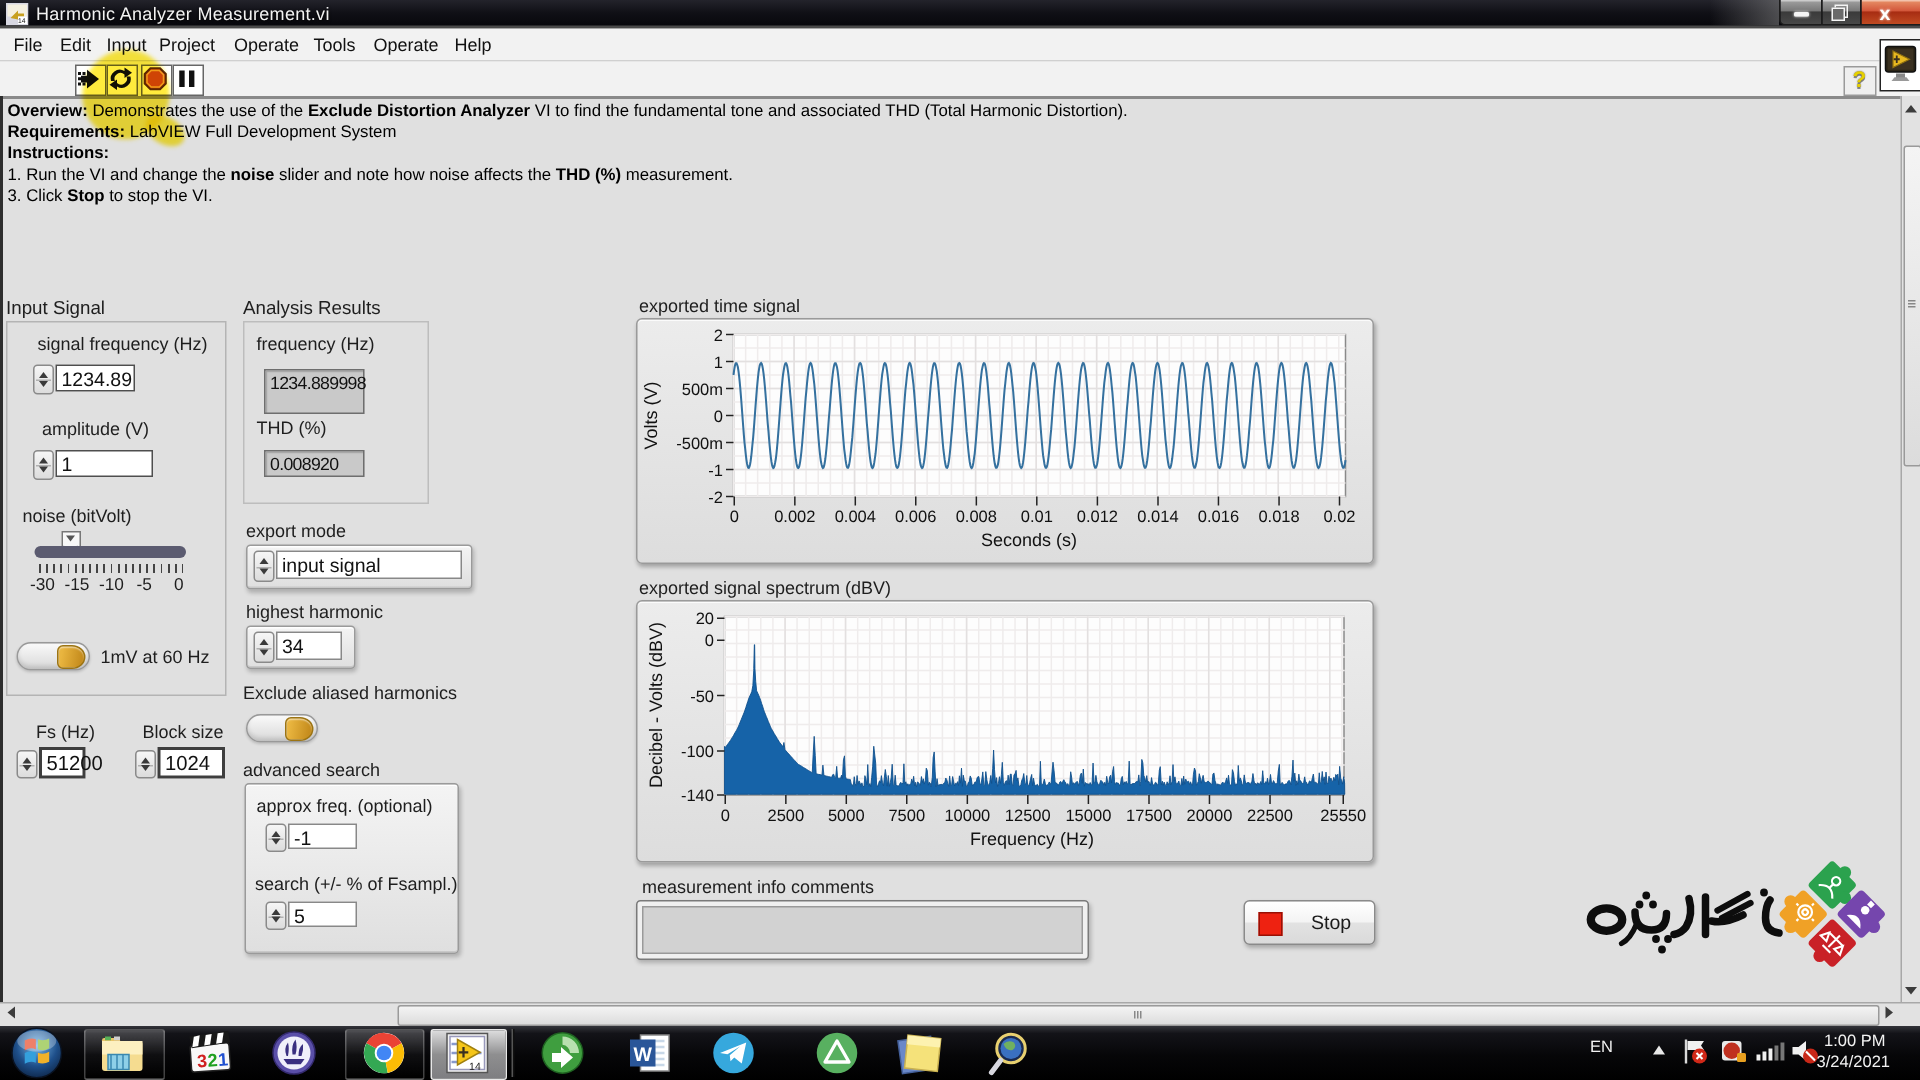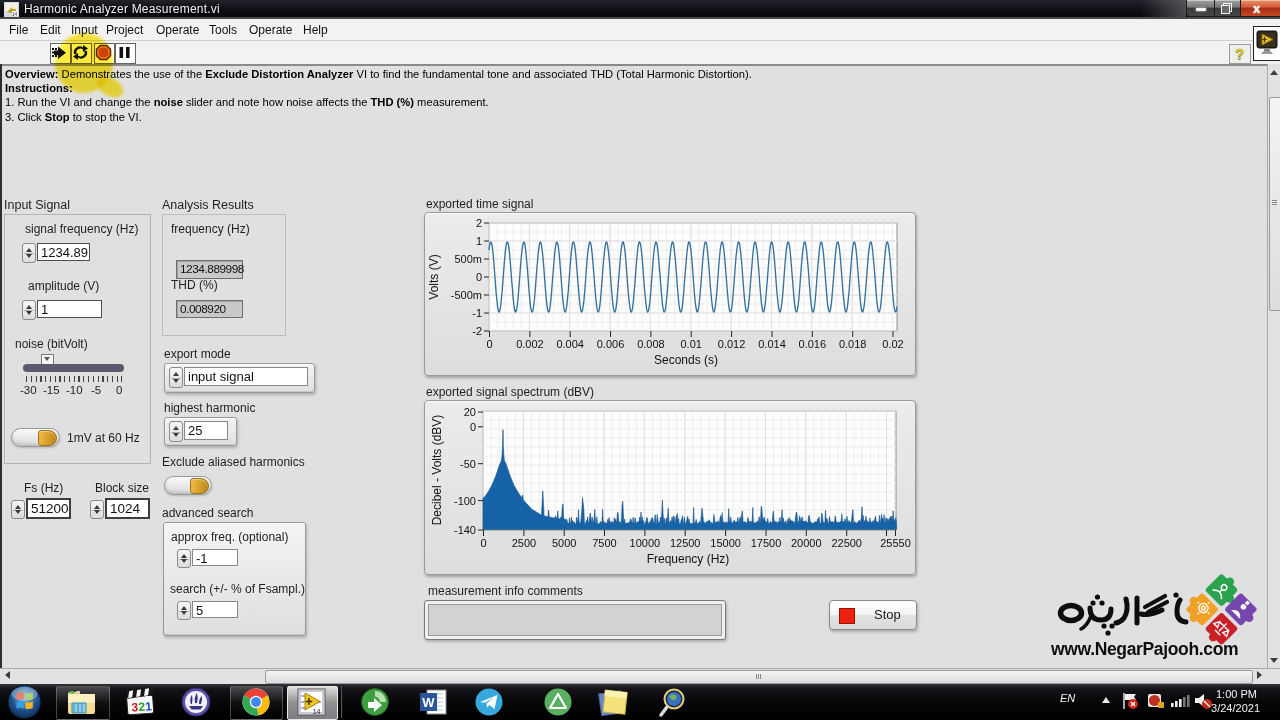--- a/index.html
+++ b/index.html
@@ -128,20 +128,21 @@
         <rect x="8" y="19" width="6" height="3" fill="#888"></rect>
         <path d="M5 24 L17 24 L15 21.5 L7 21.5 Z" fill="#999"></path>
       </svg>
 </div>
 
 <div class="abs" style="left:55px;top:33px;width:58px;height:60px;border-radius:50%;background:#ffe81a;mix-blend-mode:multiply;opacity:.85;filter:blur(1.5px);transform:rotate(18deg)"></div>
 <div class="abs" style="left:96px;top:78px;width:28px;height:18px;border-radius:50%;background:#ffe81a;mix-blend-mode:multiply;opacity:.85;filter:blur(1.5px);transform:rotate(30deg)"></div>
 
 <div class="abs" style="left:5px;top:67px;font-size:11.2px;color:#000;line-height:14.2px;white-space:nowrap">
 <div><b>Overview:</b> Demonstrates the use of the <b>Exclude Distortion Analyzer</b> VI to find the fundamental tone and associated THD (Total Harmonic Distortion).</div>
+<div><b>Requirements:</b> LabVIEW Full Development System</div>
 <div><b>Instructions:</b></div>
 <div>1. Run the VI and change the <b>noise</b> slider and note how noise affects the <b>THD (%)</b> measurement.</div>
 <div>3. Click <b>Stop</b> to stop the VI.</div>
 </div>
 
 <div class="abs lbl" style="left:4px;top:198px;font-size:12.5px">Input Signal</div>
 <div class="abs gbox" style="left:4px;top:214px;width:145px;height:248px;border-color:#b4b4b4"></div>
 <div class="abs lbl" style="left:25px;top:222px">signal frequency (Hz)</div>
 <div class="abs spin" style="left:22px;top:243px;height:18px">
       <i></i>
@@ -168,44 +169,44 @@
 <div class="abs tog" style="left:11px;top:428px;width:47px;height:17px">
       <div class="knob" style="left:26px;top:1px;width:17px;height:14px"></div>
     </div>
 <div class="abs lbl" style="left:67px;top:431px;font-size:12px">1mV at 60 Hz</div>
 
 <div class="abs lbl" style="left:24px;top:481px;font-size:12px">Fs (Hz)</div>
 <div class="abs lbl" style="left:95px;top:481px;font-size:12px">Block size</div>
 <div class="abs spin" style="left:11px;top:500px;height:17px">
       <i></i>
     </div>
-<div class="abs fld" style="left:26px;top:498px;width:45px;height:21px;border-width:2px;border-color:#3e3e3e;font-size:13.5px">51200</div>
+<div class="abs fld" style="left:26px;top:498px;width:31px;height:21px;border-width:2px;border-color:#3e3e3e;font-size:13.5px">51200</div>
 <div class="abs spin" style="left:90px;top:500px;height:17px">
       <i></i>
     </div>
 <div class="abs fld" style="left:105px;top:498px;width:45px;height:21px;border-width:2px;border-color:#3e3e3e;font-size:13.5px">1024</div>
 
 <div class="abs lbl" style="left:162px;top:198px;font-size:12.5px">Analysis Results</div>
 <div class="abs gbox" style="left:162px;top:214px;width:122px;height:120px;border-color:#bdbdbd"></div>
 <div class="abs lbl" style="left:171px;top:222px">frequency (Hz)</div>
-<div class="abs disp" style="left:176px;top:260px;width:67px;height:19px">1234.889998</div>
+<div class="abs disp" style="left:176px;top:246px;width:67px;height:30px">1234.889998</div>
 <div class="abs lbl" style="left:171px;top:278px">THD (%)</div>
 <div class="abs disp" style="left:176px;top:300px;width:67px;height:18px">0.008920</div>
 <div class="abs lbl" style="left:164px;top:347px">export mode</div>
 <div class="abs raised" style="left:164px;top:363px;width:149px;height:28px"></div>
 <div class="abs spin" style="left:169px;top:367px;height:19px">
       <i></i>
     </div>
 <div class="abs fld" style="left:184px;top:367px;width:124px;height:19px;border-color:#888">input signal</div>
 <div class="abs lbl" style="left:164px;top:401px">highest harmonic</div>
 <div class="abs raised" style="left:164px;top:417px;width:71px;height:27px"></div>
 <div class="abs spin" style="left:169px;top:421px;height:19px">
       <i></i>
     </div>
-<div class="abs fld" style="left:184px;top:421px;width:44px;height:19px;border-color:#888">25</div>
+<div class="abs fld" style="left:184px;top:421px;width:44px;height:19px;border-color:#888">34</div>
 <div class="abs lbl" style="left:162px;top:455px">Exclude aliased harmonics</div>
 <div class="abs tog" style="left:164px;top:476px;width:46px;height:17px">
       <div class="knob" style="left:25px;top:1px;width:17px;height:14px"></div>
     </div>
 <div class="abs lbl" style="left:162px;top:506px">advanced search</div>
 <div class="abs raised" style="left:163px;top:522px;width:141px;height:112px"></div>
 <div class="abs lbl" style="left:171px;top:530px">approx freq. (optional)</div>
 <div class="abs spin" style="left:177px;top:549px;height:17px">
       <i></i>
     </div>
@@ -346,21 +347,20 @@
 <g fill="#0d0d0d">
  <circle cx="47.5" cy="7" r="2.6"></circle>
         <circle cx="43" cy="13" r="2.6"></circle>
         <circle cx="52" cy="13" r="2.6"></circle>
  <circle cx="54" cy="36" r="2.6"></circle>
         <circle cx="62" cy="36" r="2.6"></circle>
         <circle cx="58" cy="43" r="2.6"></circle>
  <circle cx="126" cy="5" r="2.6"></circle>
 </g>
 </svg>
-<div class="abs" style="left:1051px;top:639px;font-size:17.5px;font-weight:bold;color:#0d0d0d;letter-spacing:-0.35px">www.NegarPajooh.com</div>
 <svg class="abs" style="left:1185px;top:572px" width="73" height="73" viewBox="0 0 80 80">
 <g transform="translate(40,41) rotate(45) translate(-39,-39)">
  <g>
   <rect x="11" y="11" width="26" height="26" rx="3" fill="#2ba24e"></rect>
   <circle cx="37" cy="24" r="4.6" fill="#2ba24e"></circle>
           <circle cx="24" cy="11" r="4.6" fill="#2ba24e"></circle>
   <g stroke="#fff" stroke-width="1.6" fill="none">
             <circle cx="24" cy="20" r="3"></circle>
             <path d="M17 31 q7-8 14 0 M24 23 v4"></path>
           </g>
@@ -531,15 +531,15 @@
         <rect x="9" y="5" width="2.6" height="8"></rect>
         <rect x="13" y="3" width="2.6" height="10" fill="#777"></rect>
         <rect x="17" y="1" width="2.6" height="12" fill="#777"></rect>
       </g>
 </svg>
 <svg class="abs" style="left:1193px;top:692px" width="20" height="18" viewBox="0 0 20 18">
 <path d="M2 6 h4 l5-4 v13 l-5-4 h-4 Z" fill="#f0f0f0"></path>
 <circle cx="14" cy="12" r="5" fill="#c82818"></circle>
 <line x1="11" y1="9" x2="17" y2="15" stroke="#fff" stroke-width="1.4"></line>
 </svg>
-<div class="abs tray" style="left:1060px;top:692px;font-style:italic;">EN</div>
+<div class="abs tray" style="left:1060px;top:692px;">EN</div>
 <div class="abs tray" style="left:1216px;top:688px;width:44px">1:00 PM</div>
 <div class="abs tray" style="left:1203px;top:702px;text-align:right;width:57px">3/24/2021</div>
 </div>
 </body></html>

